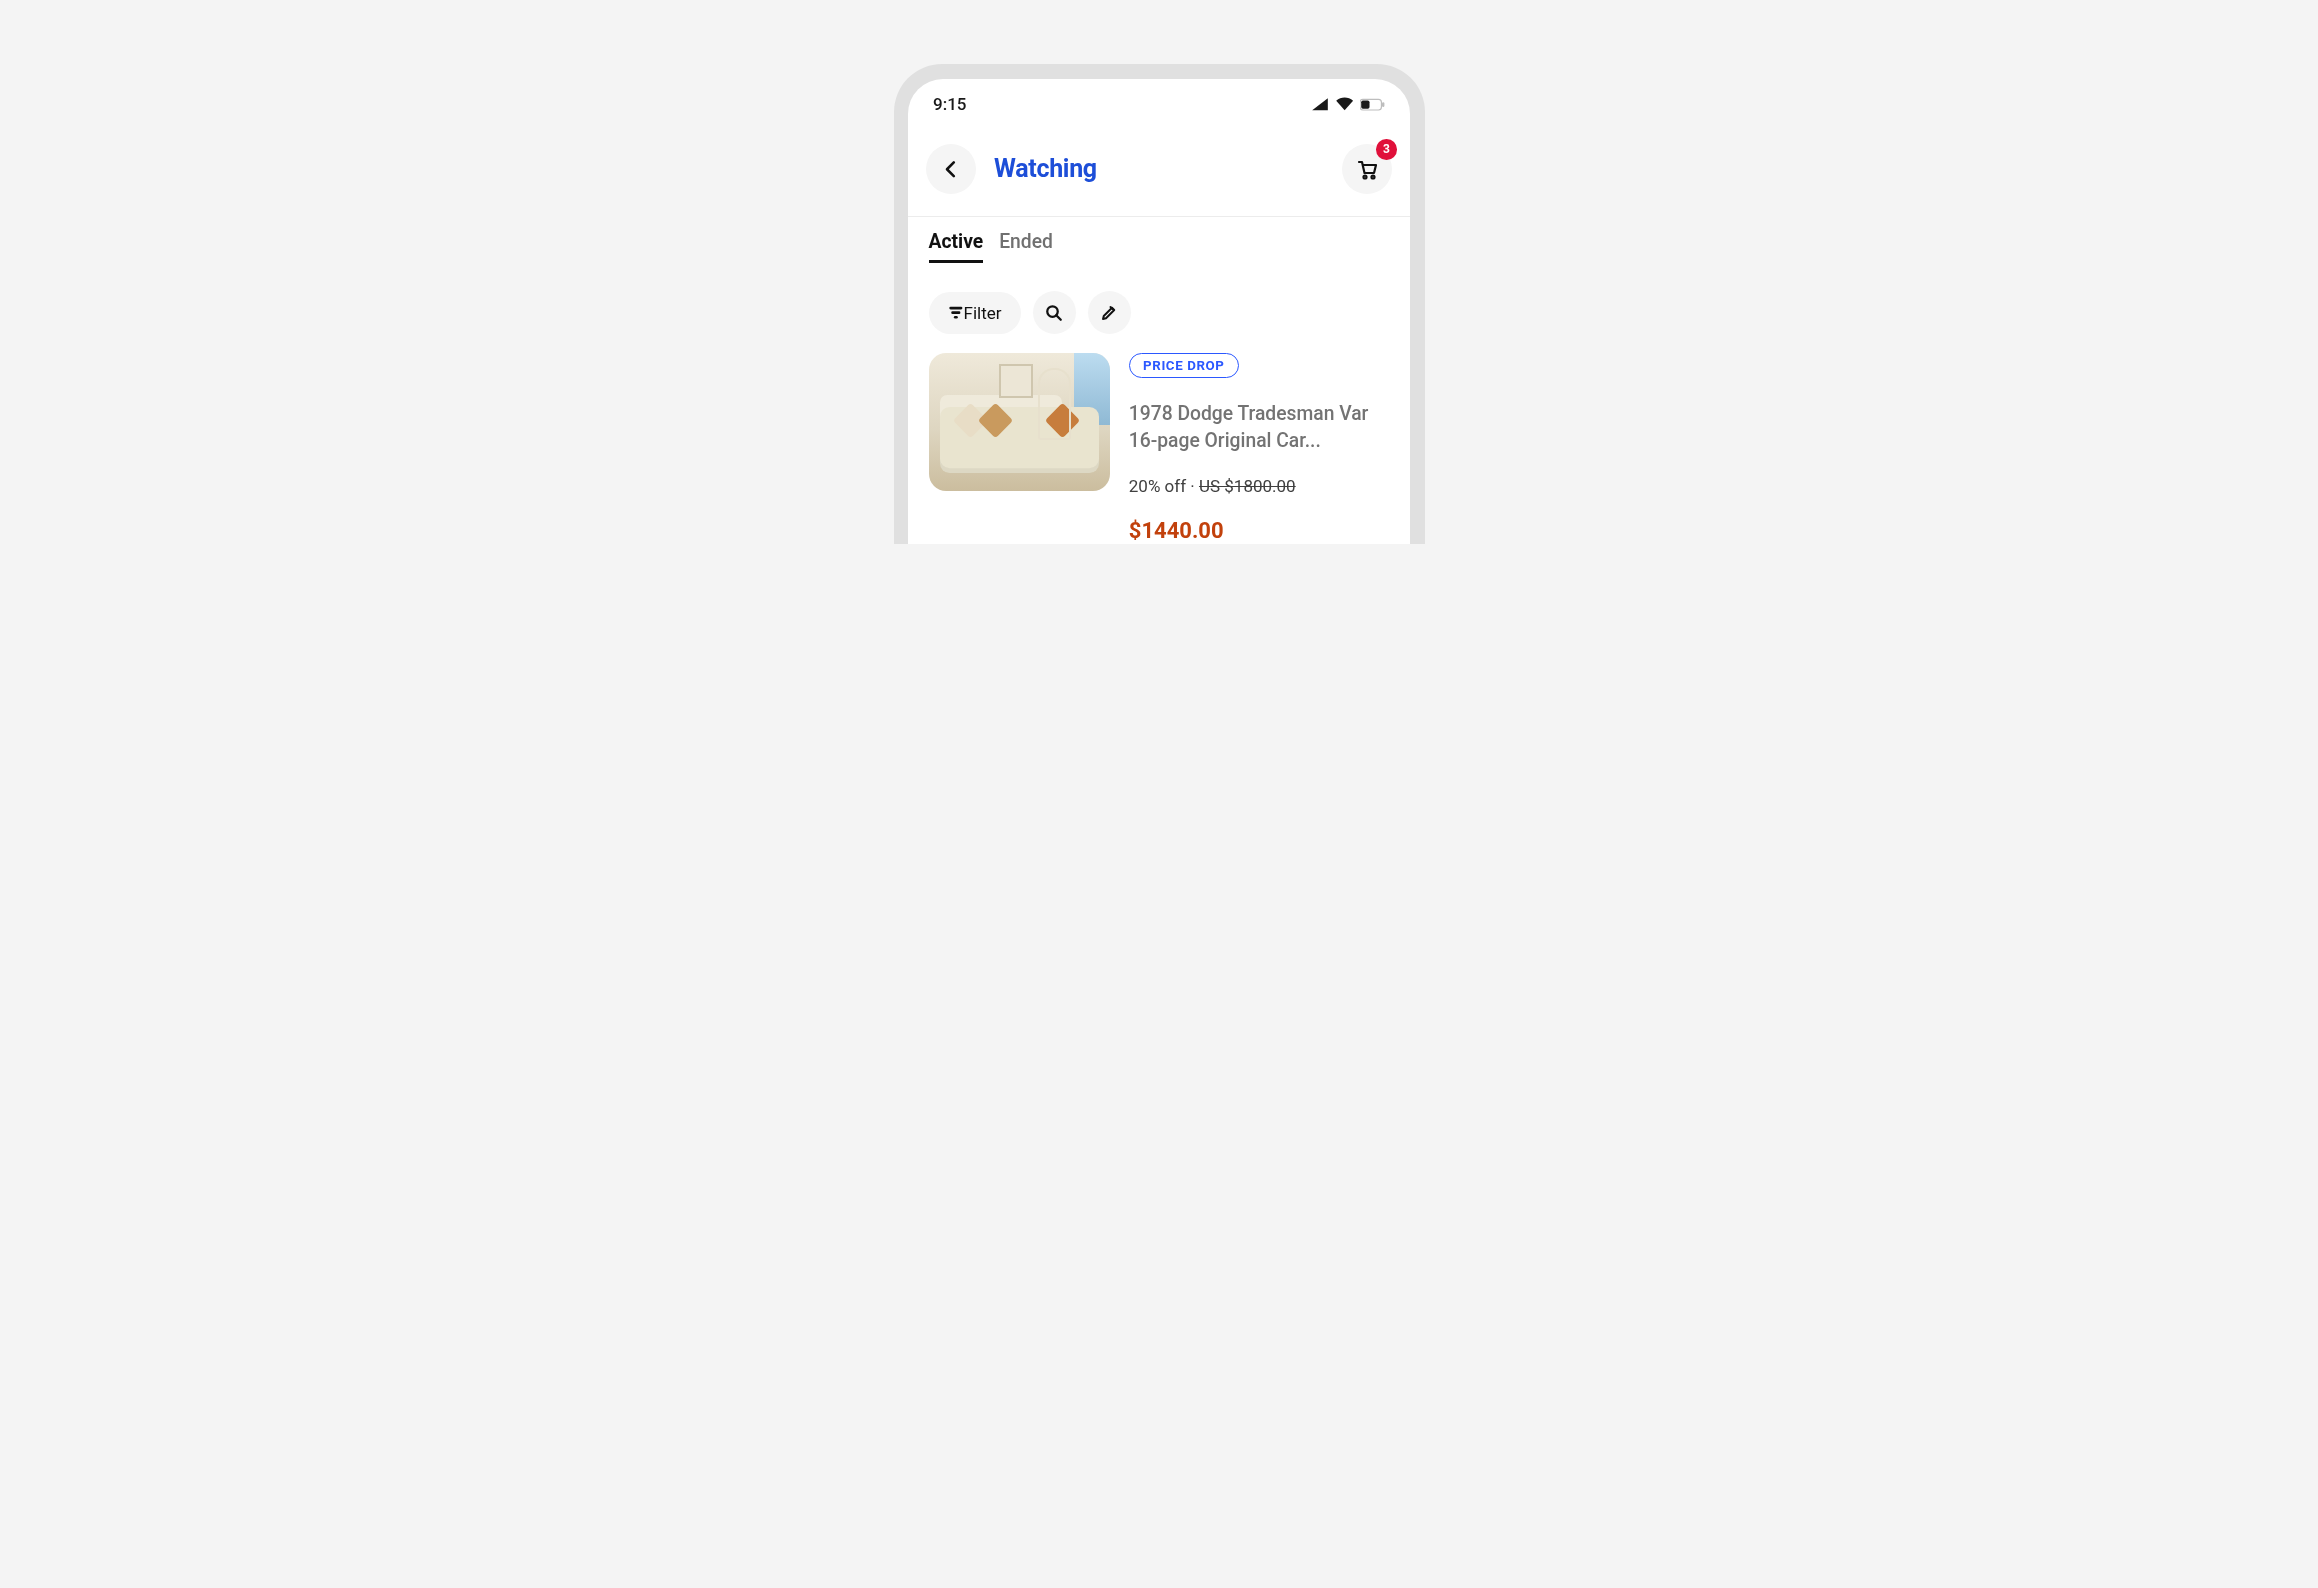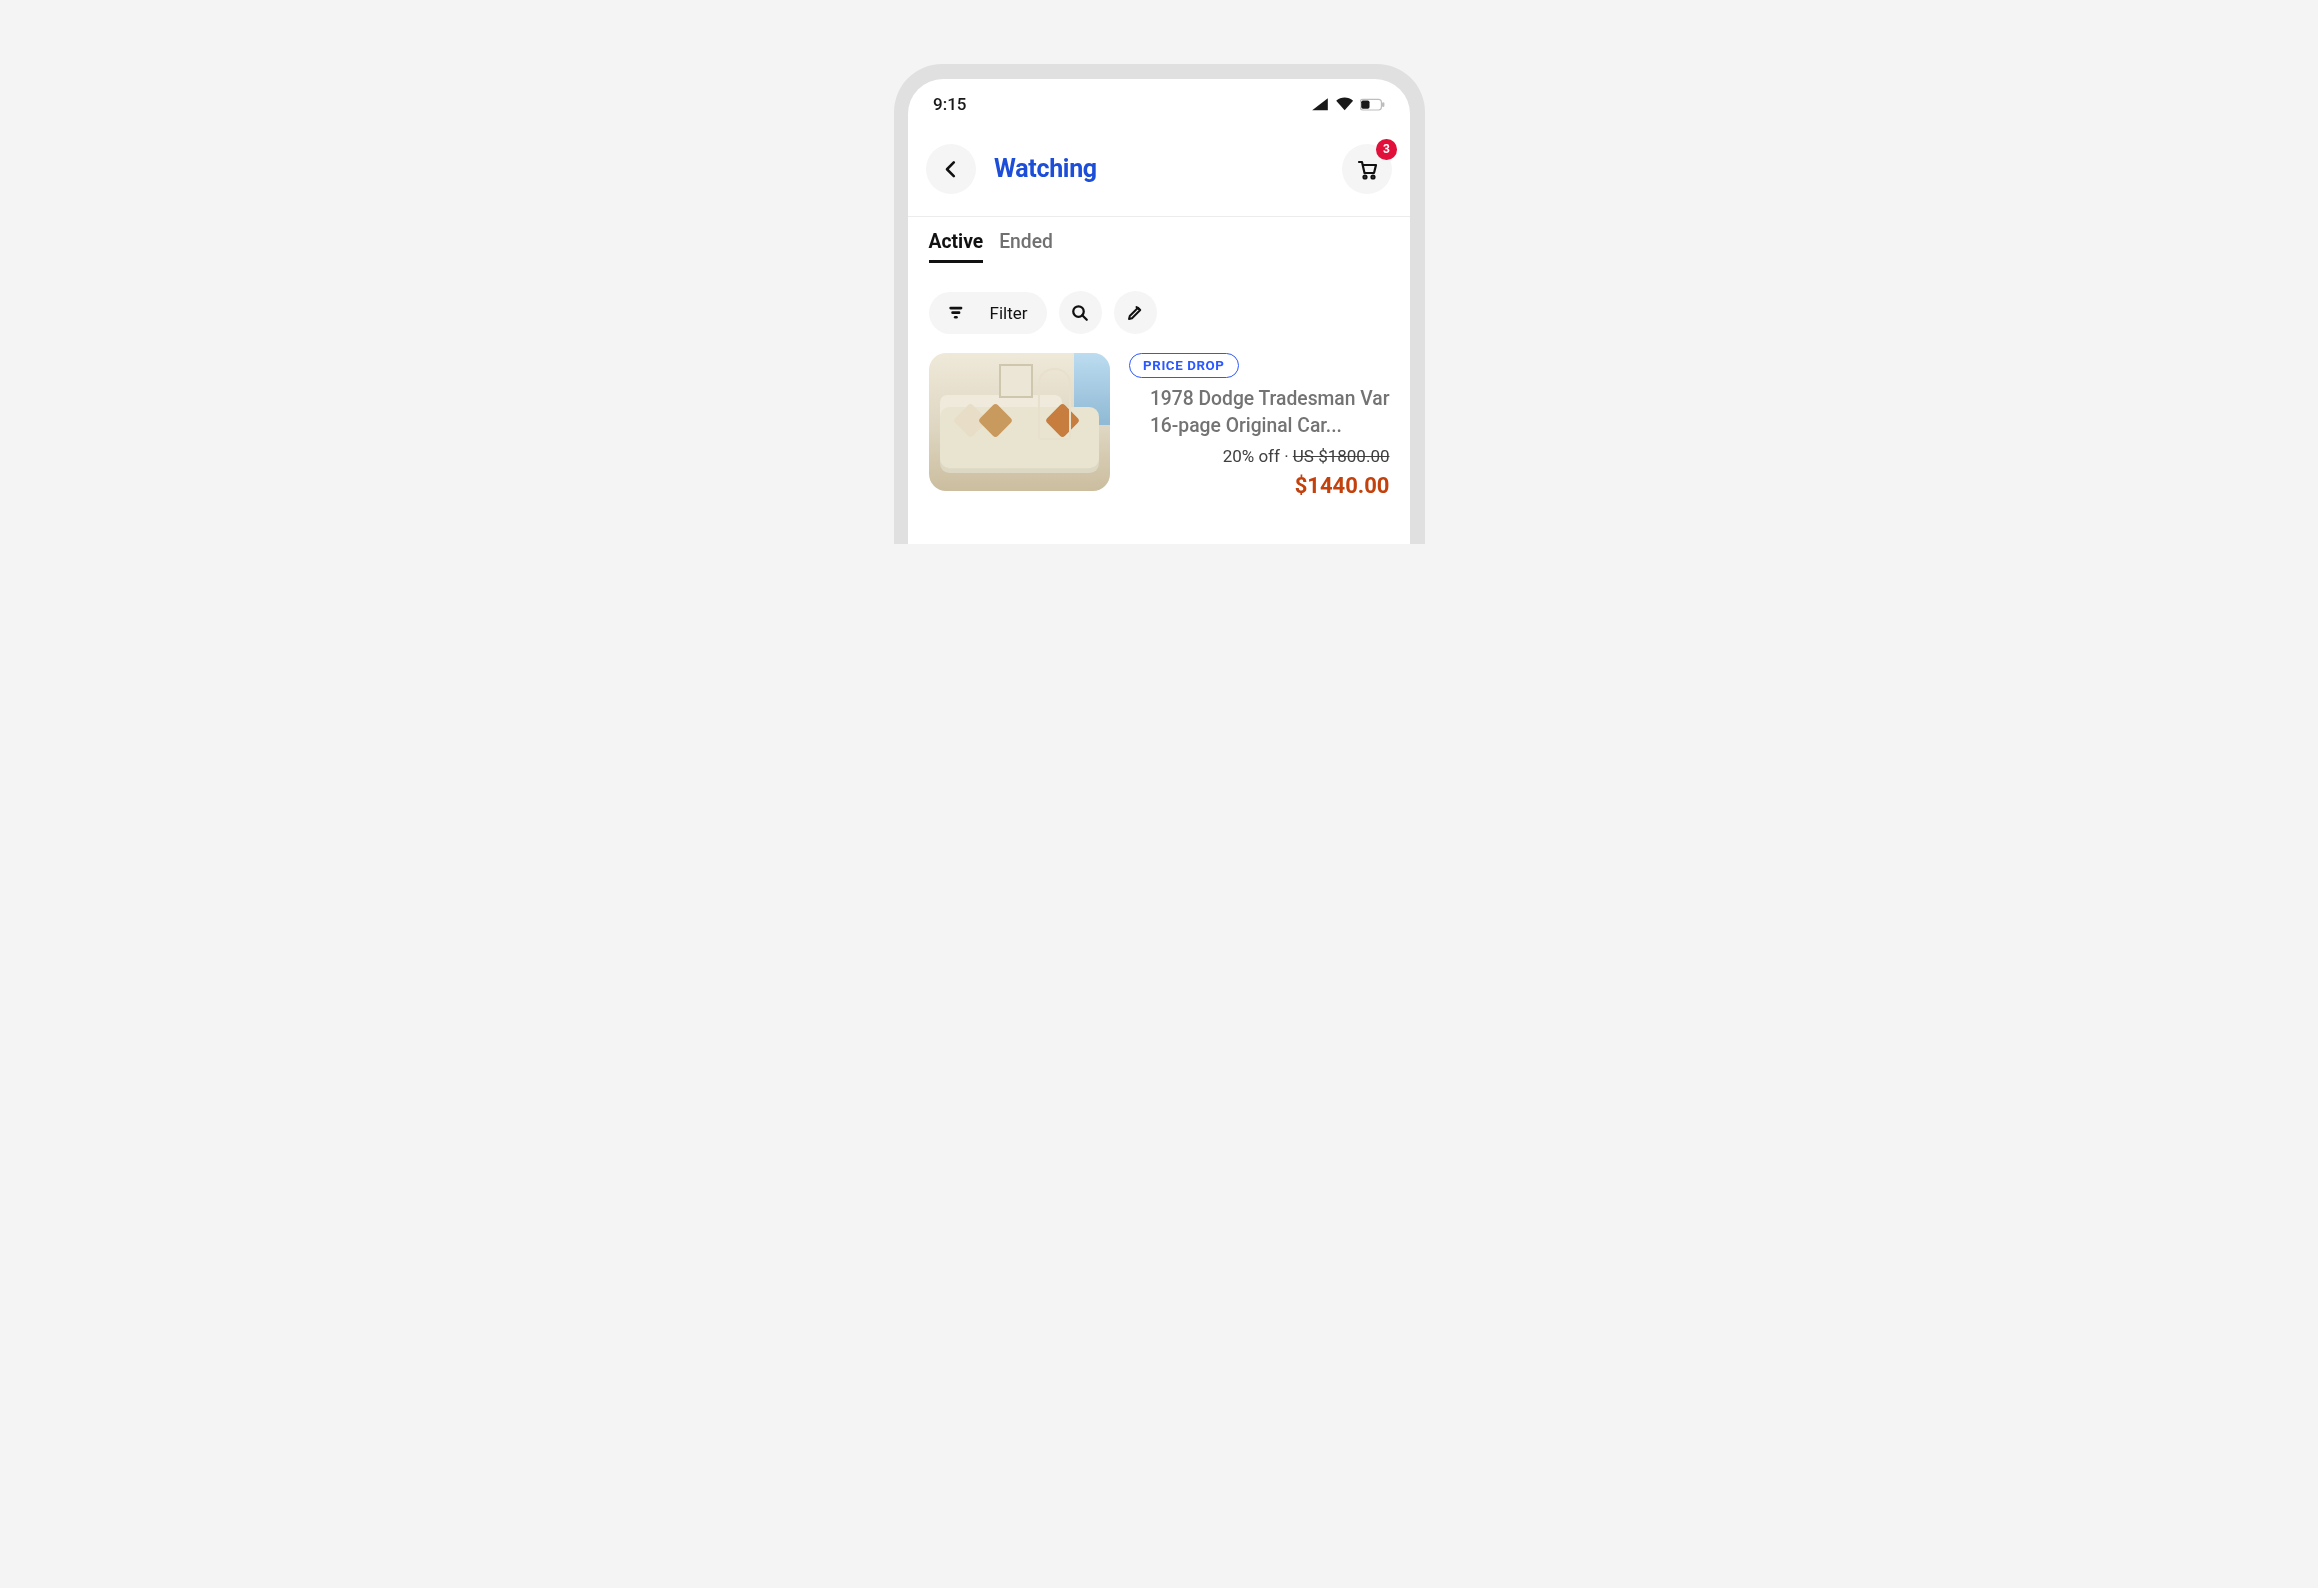--- a/index.html
+++ b/index.html
@@ -99,21 +99,21 @@
   .tab.active { color: #111; font-weight: 700; border-bottom: 3px solid #111; }
 
   
   .actions {
     display: flex;
     gap: 12px;
     padding: 28px 20.5px 19.3px 20.5px;
     align-items: center;
   }
   .pill {
-    display: flex; align-items: center; gap: 26px;
+    display: flex; align-items: center; gap: 0;
     background: #f5f5f5;
     border-radius: 24px;
     padding: 11px 19.3px;
     font-size: 17px;
     color: #111;
     cursor: pointer;
   }
   .circle-btn {
     width: 43px; height: 43px;
     border-radius: 22px;
@@ -151,21 +151,21 @@
   }
   .thumb .pillow{
     position:absolute;left:29px;bottom:58px;width:25px;height:25px;
     background:#e8ddc6;border-radius:3.6px;transform:rotate(45deg);
   }
   .thumb .pillow.p2{left:54px;background:#c99a5e;}
   .thumb .pillow.p3{left:121px;background:#c77d3d;}
   .thumb .frame{position:absolute;left:70px;top:11px;width:34px;height:34px;border:2.4px solid #cfc6ae;background:#ece6d6;}
   .thumb .shelf{position:absolute;right:39px;top:14.5px;width:33px;height:72px;border:2.4px solid #e7e0cd;border-radius:15.7px 15.7px 2.4px 2.4px;}
 
-  .info { flex:1; display:flex; flex-direction:column; gap:7px;align-items:flex-end;}
+  .info { flex:1; display:flex; flex-direction:column; gap:22px;}
   .price-drop {
     align-self: flex-start;
     border: 1.8px solid #2b58ff;
     color: #2b58ff;
     font-weight: 700;
     font-size: 13.3px;
     letter-spacing: 0.6px;
     border-radius: 18px;
     padding: 3.6px 13.3px;
   }

